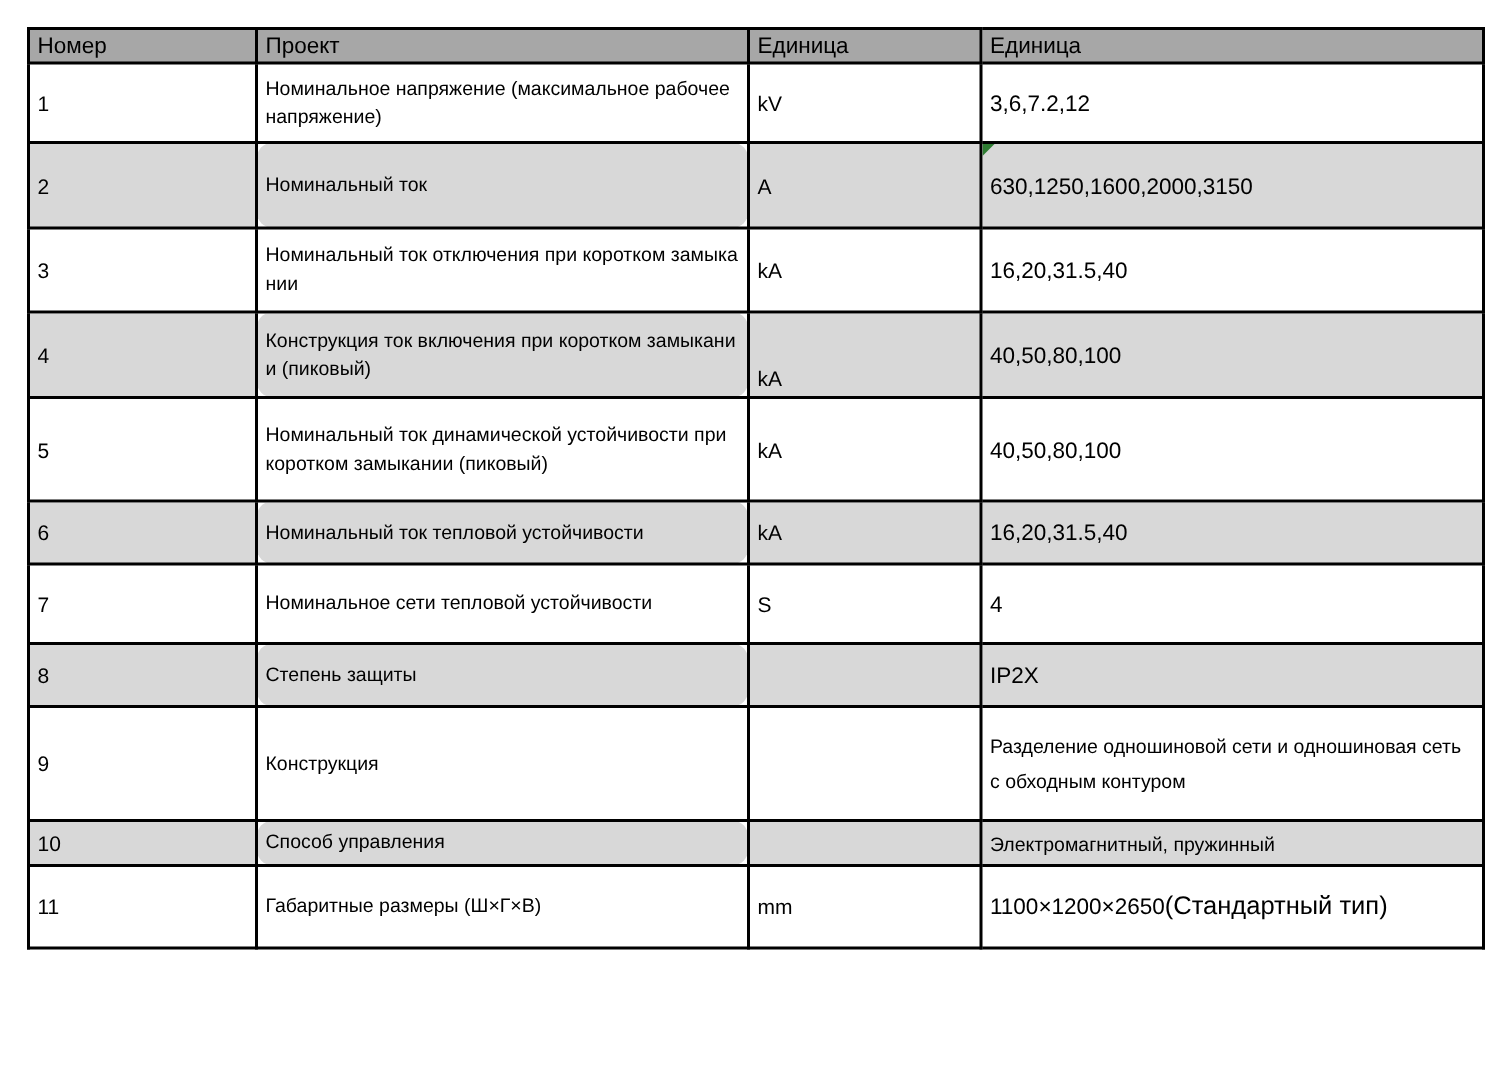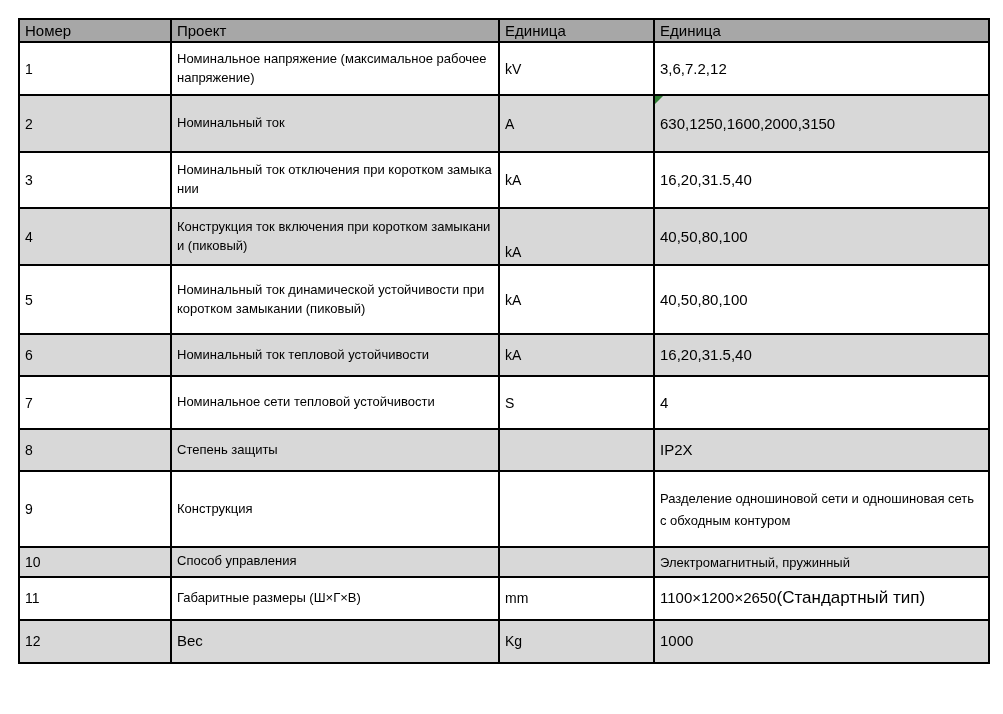--- a/index.html
+++ b/index.html
@@ -54,28 +54,29 @@
   tbody tr:nth-child(1)  { height: 53px; }
   tbody tr:nth-child(2)  { height: 57px; }
   tbody tr:nth-child(3)  { height: 56px; }
   tbody tr:nth-child(4)  { height: 57px; }
   tbody tr:nth-child(5)  { height: 69px; }
   tbody tr:nth-child(6)  { height: 42px; }
   tbody tr:nth-child(7)  { height: 53px; }
   tbody tr:nth-child(8)  { height: 42px; }
   tbody tr:nth-child(9)  { height: 76px; }
   tbody tr:nth-child(10) { height: 25px; }
-  tbody tr:nth-child(11) { height: 43px; }
+  tbody tr:nth-child(11) { height: 55px; }
   tbody tr:nth-child(12) { height: 43px; }
 
   td.col-num  { font-size: 14px; }
   td.col-project {
     font-size: 13px;
     line-height: 1.45;
     word-break: break-all;
+    border-radius: 11px;
   }
   td.col-unit { font-size: 14px; }
   td.col-data {
     font-size: 15px;
     position: relative;
     line-height: 1.4;
   }
   .data-note { font-size: 17px; }
 
   tr.data-small td.col-data .data-main { font-size: 13px; }
@@ -281,30 +282,15 @@
     </td>
     <td class="col-unit">
       <span>mm</span>
     </td>
     <td class="col-data">
       
       <span class="data-main">1100×1200×2650</span><span class="data-note">(Стандартный тип)</span>
     </td>
   </tr>
 
-  <tr class="data-row project-large">
-    <td class="col-num">
-      <span>12</span>
-    </td>
-    <td class="col-project">
-      <span>Вес</span>
-    </td>
-    <td class="col-unit">
-      <span>Kg</span>
-    </td>
-    <td class="col-data">
-      
-      <span class="data-main">1000</span><span class="data-note"></span>
-    </td>
-  </tr>
 </tbody>
   </table>
 </div>
 
 </body></html>

